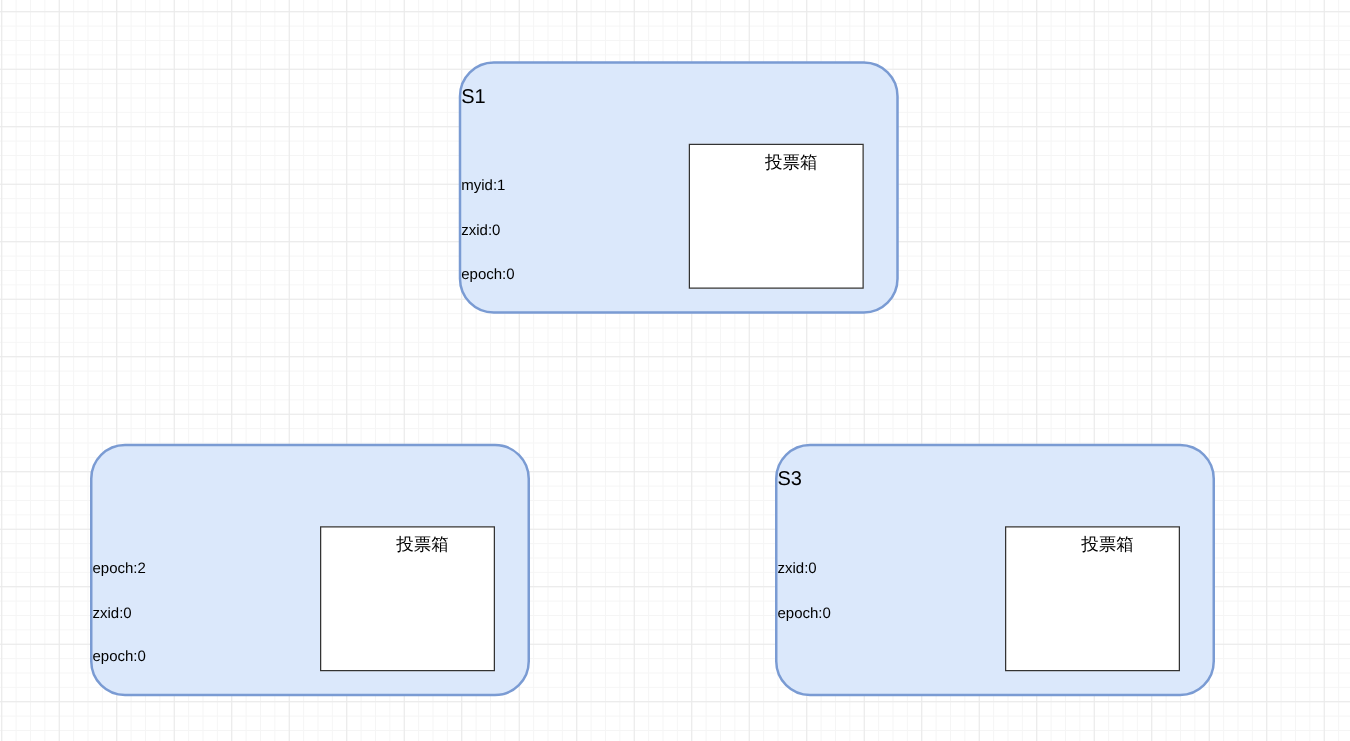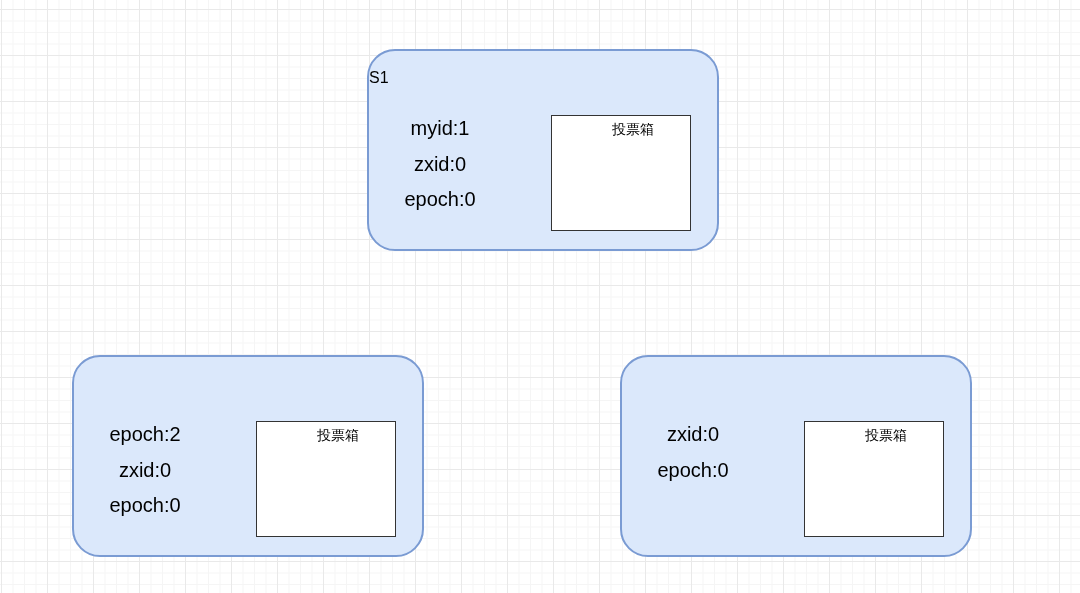--- a/index.html
+++ b/index.html
@@ -32,22 +32,22 @@
     border-radius:28px;
   }
   .pos-s1{left:367px;top:49px;}
   .pos-s2{left:72px;top:355px;}
   .pos-s3{left:620px;top:355px;}
   .node-title{
     position:absolute;left:0;top:17px;width:100%;
     text-align:left;font-size:16px;line-height:20px;
   }
   .node-attrs{
-    position:absolute;left:0;top:60px;width:142px;
-    text-align:center;font-size:20px;line-height:35.5px;
+    position:absolute;left:0;top:80px;width:142px;
+    font-size:12px;line-height:35.5px;
   }
   .ballot-box{
     position:absolute;left:182px;top:64px;width:140px;height:116px;
     background:#ffffff;
     border:1.5px solid var(--box-border);
   }
   .ballot-box-label{
     margin-top:4px;width:100%;text-align:center;
     font-size:14px;line-height:19px;padding-left:24px;
   }
@@ -74,20 +74,21 @@
       <div>epoch:2</div>
       <div>zxid:0</div>
       <div>epoch:0</div>
     </div>
     <div class="ballot-box">
       <div class="ballot-box-label">投票箱</div>
     </div>
   </div>
 
   <div class="node pos-s3">
+    <div class="node-title">S3</div>
     <div class="node-attrs">
       <div>zxid:0</div>
       <div>epoch:0</div>
     </div>
     <div class="ballot-box">
       <div class="ballot-box-label">投票箱</div>
     </div>
   </div>
 
 </div>

